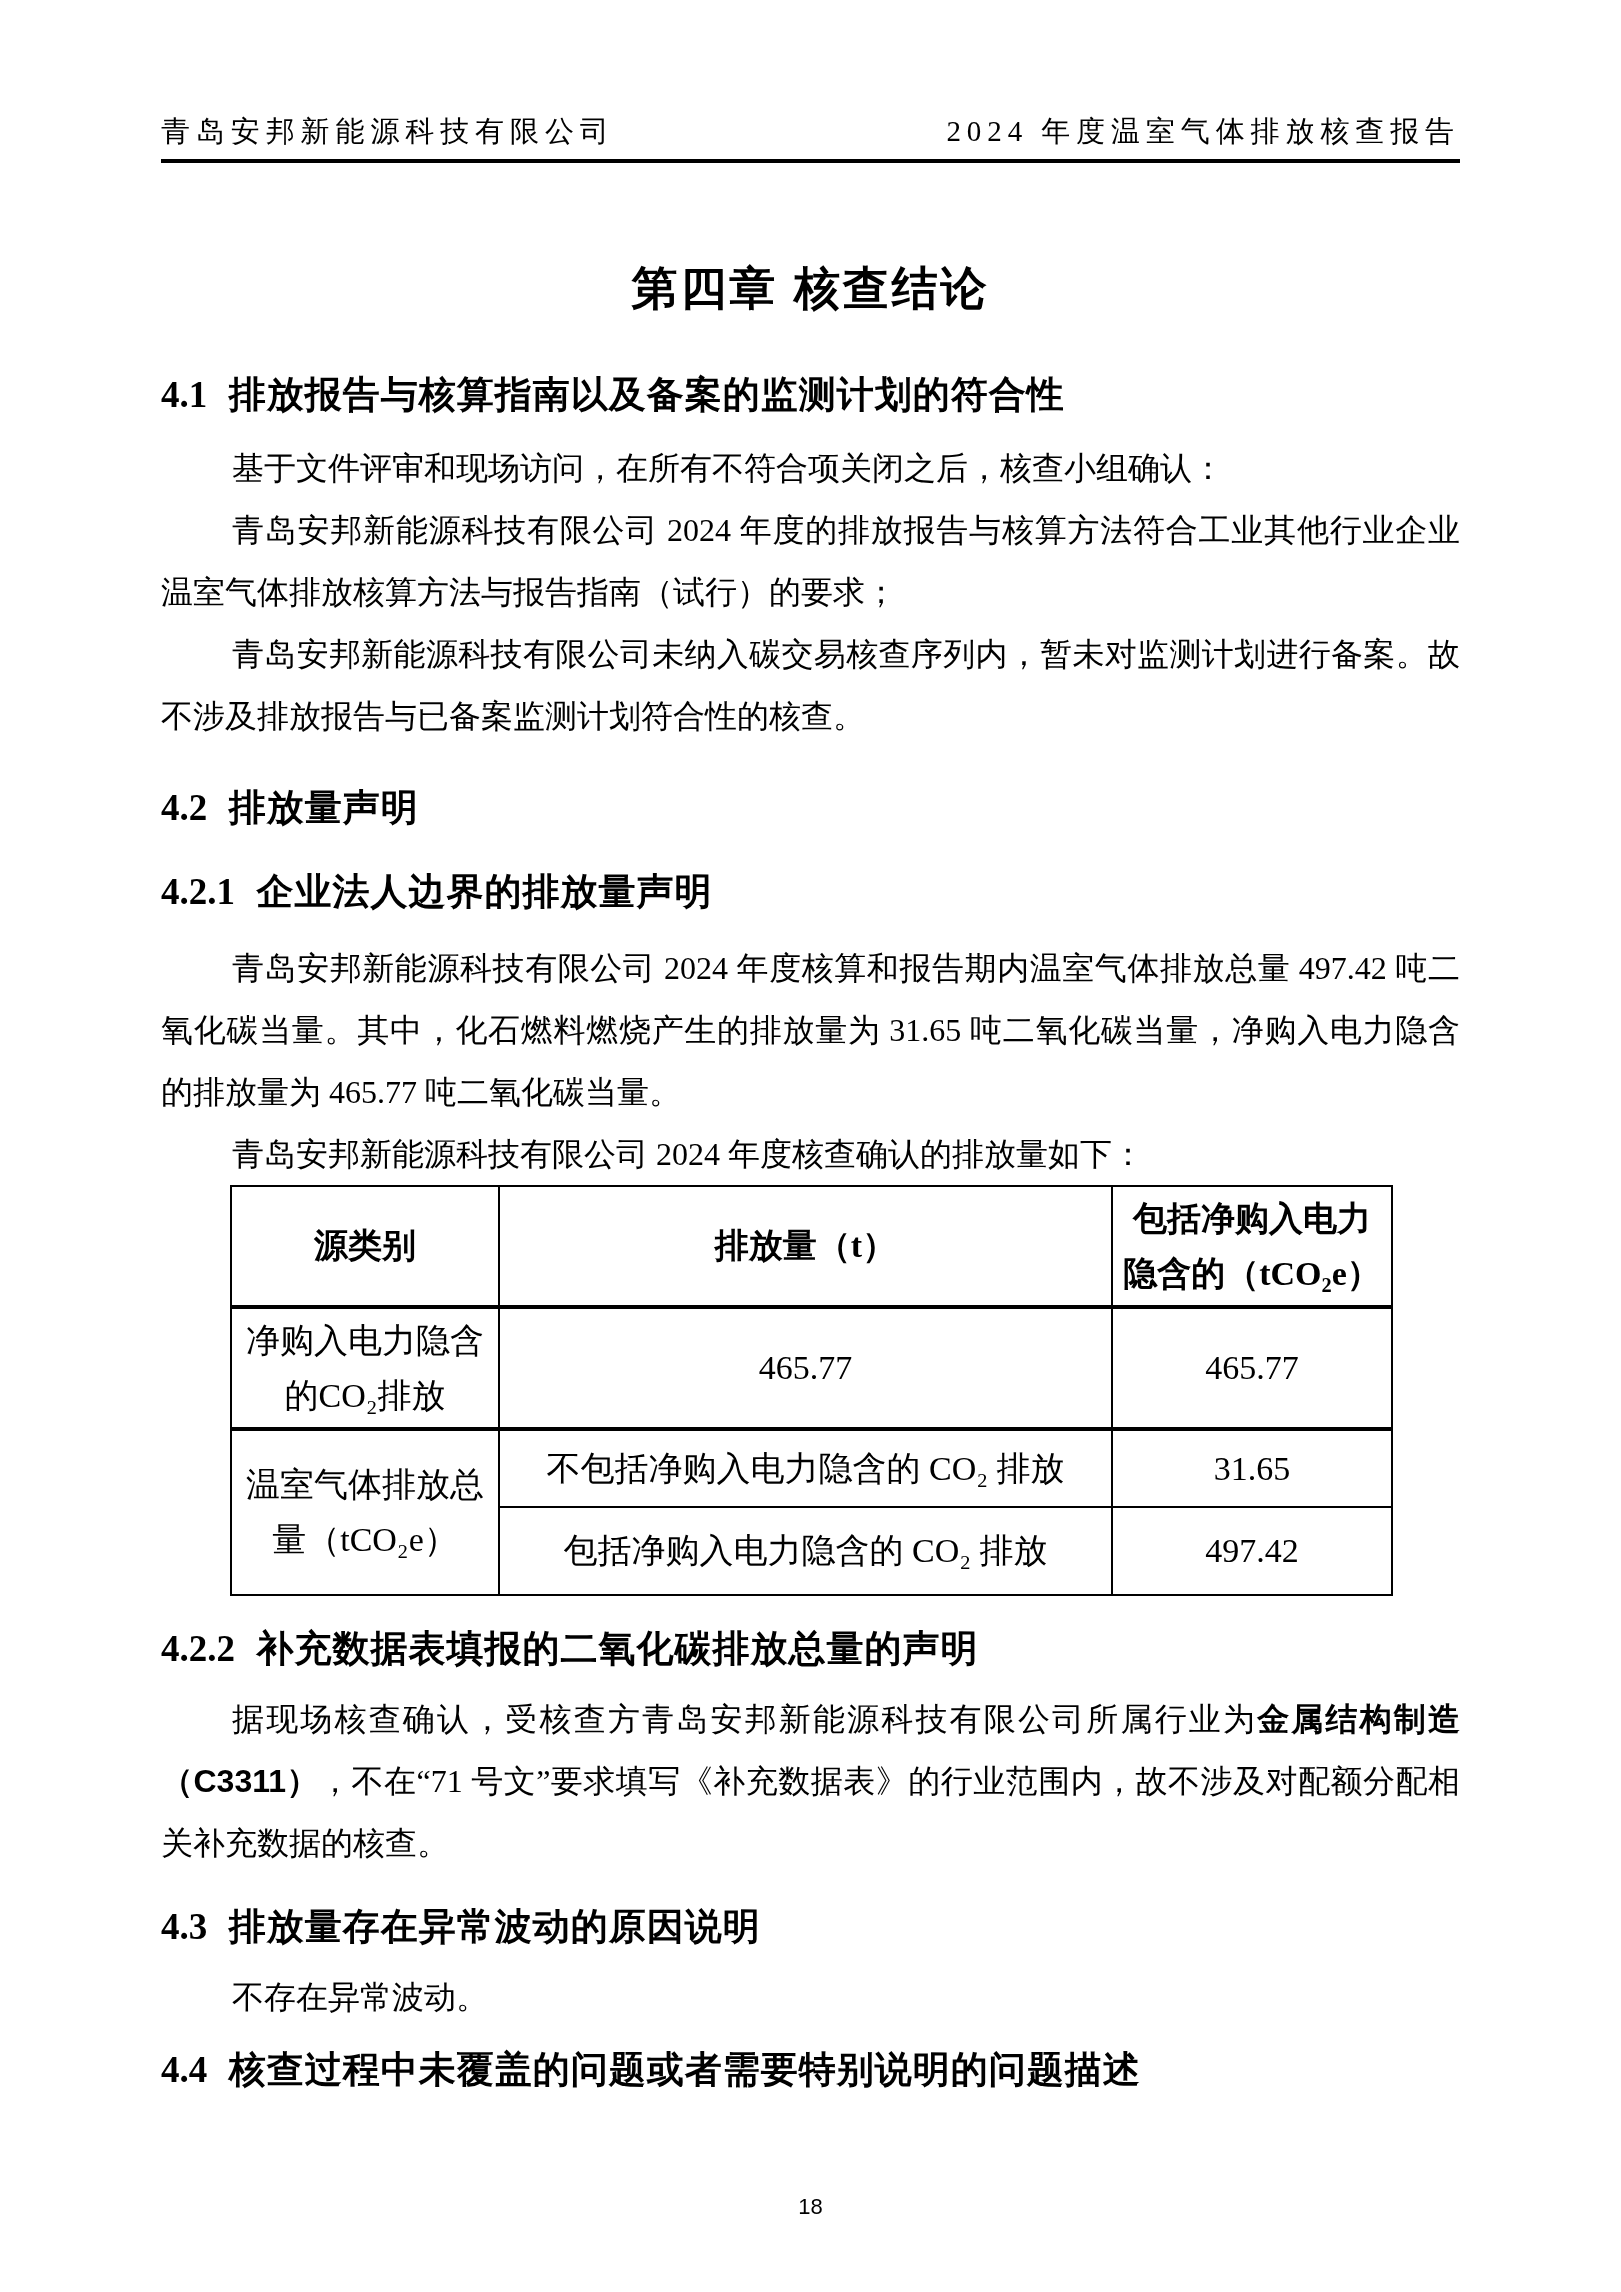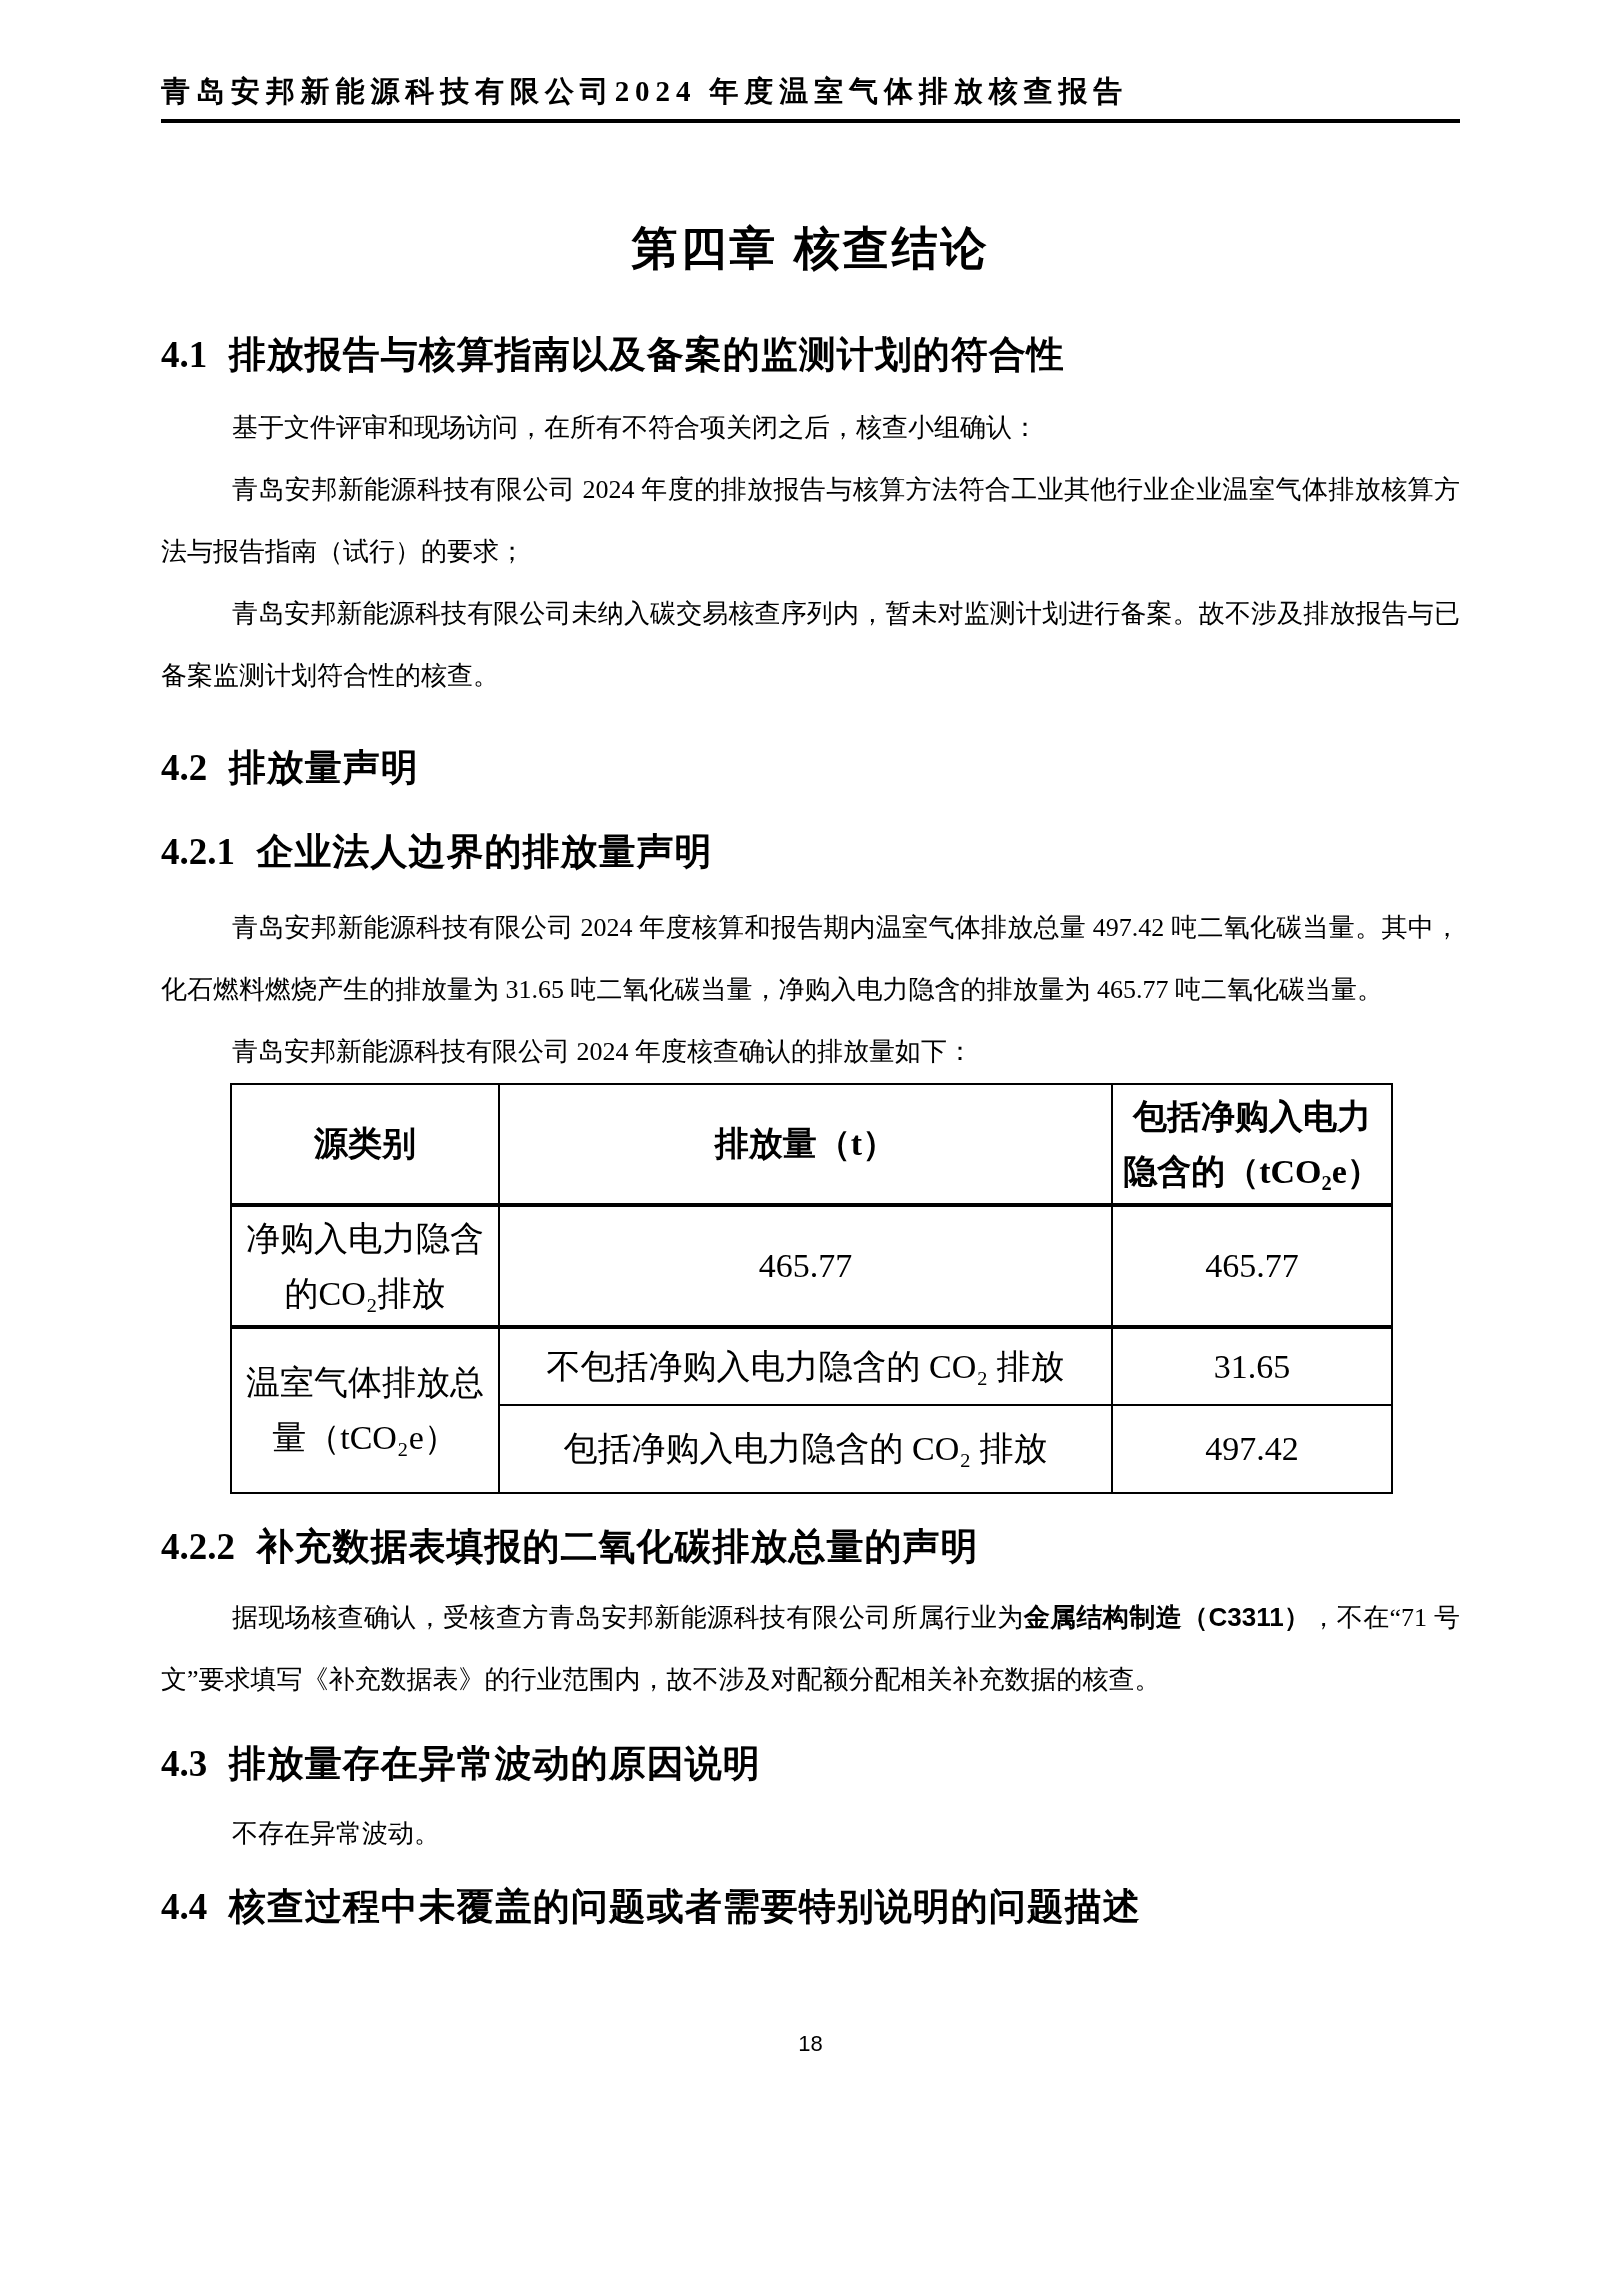--- a/index.html
+++ b/index.html
@@ -12,27 +12,27 @@
     background: #ffffff;
     color: #000000;
     font-family: "Liberation Serif", "DejaVu Serif", serif;
     overflow: hidden;
   }
   .content { padding: 0 161px; }
 
   
   .doc-header {
     display: flex;
-    justify-content: flex-start;
+    justify-content: space-between;
     align-items: flex-end;
-    padding-top: 72px;
+    padding-top: 112px;
     padding-bottom: 7.8px;
     border-bottom: 4.9px solid #000;
     font-size: 29px;
-    font-weight: bold;
+    font-weight: normal;
     letter-spacing: 5.9px;
     line-height: 39px;
   }
 
   
   .chapter-title {
     margin-top: 94px;
     text-align: center;
     font-family: "Liberation Sans", "DejaVu Sans", sans-serif;
     font-size: 46px;
@@ -56,21 +56,21 @@
   }
   .h-41  { margin-top: 49px; }
   .h-42  { margin-top: 35px; }
   .h-421 { margin-top: 33px; }
   .h-422 { margin-top: 27.4px; }
   .h-43  { margin-top: 27.4px; }
   .h-44  { margin-top: 15.7px; }
 
   
   .body-p {
-    font-size: 26px;
+    font-size: 32px;
     line-height: 62px;
     text-align: justify;
     text-indent: 71px;
   }
   .p-after-h41  { margin-top: 17.6px; }
   .p-after-h421 { margin-top: 19.6px; }
   .p-after-h422 { margin-top: 13.7px; }
   .p-after-h43  { margin-top: 13.7px; }
   .bold-run { font-family: "Liberation Sans", "DejaVu Sans", sans-serif; font-weight: bold; }
 

